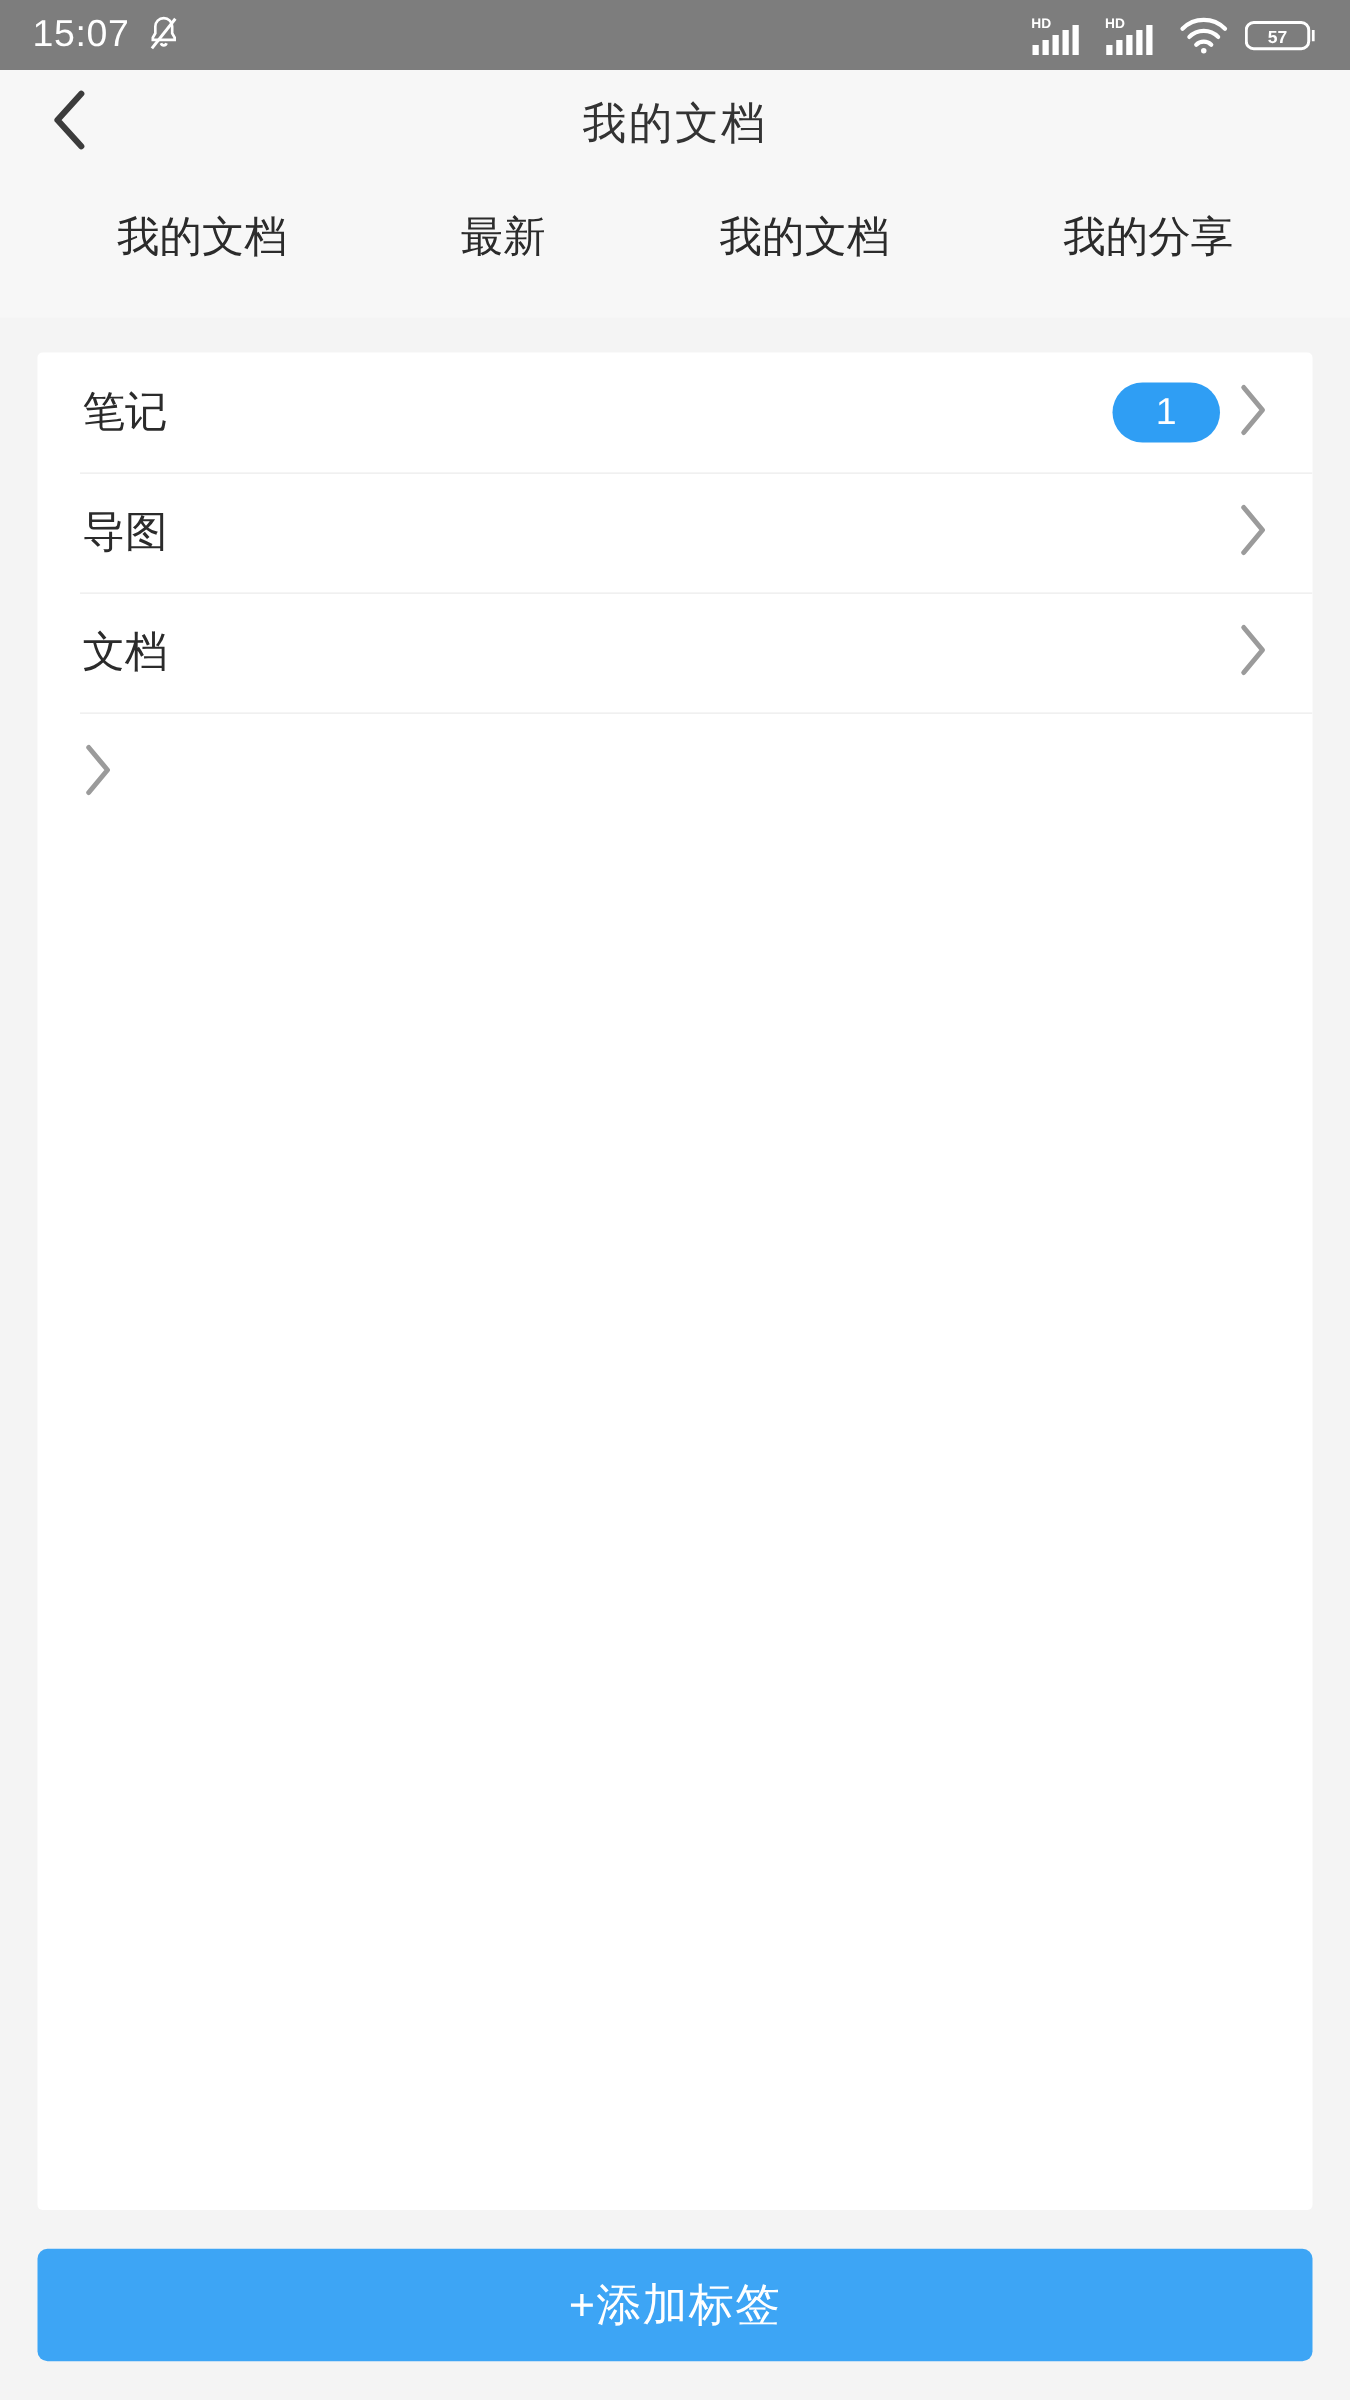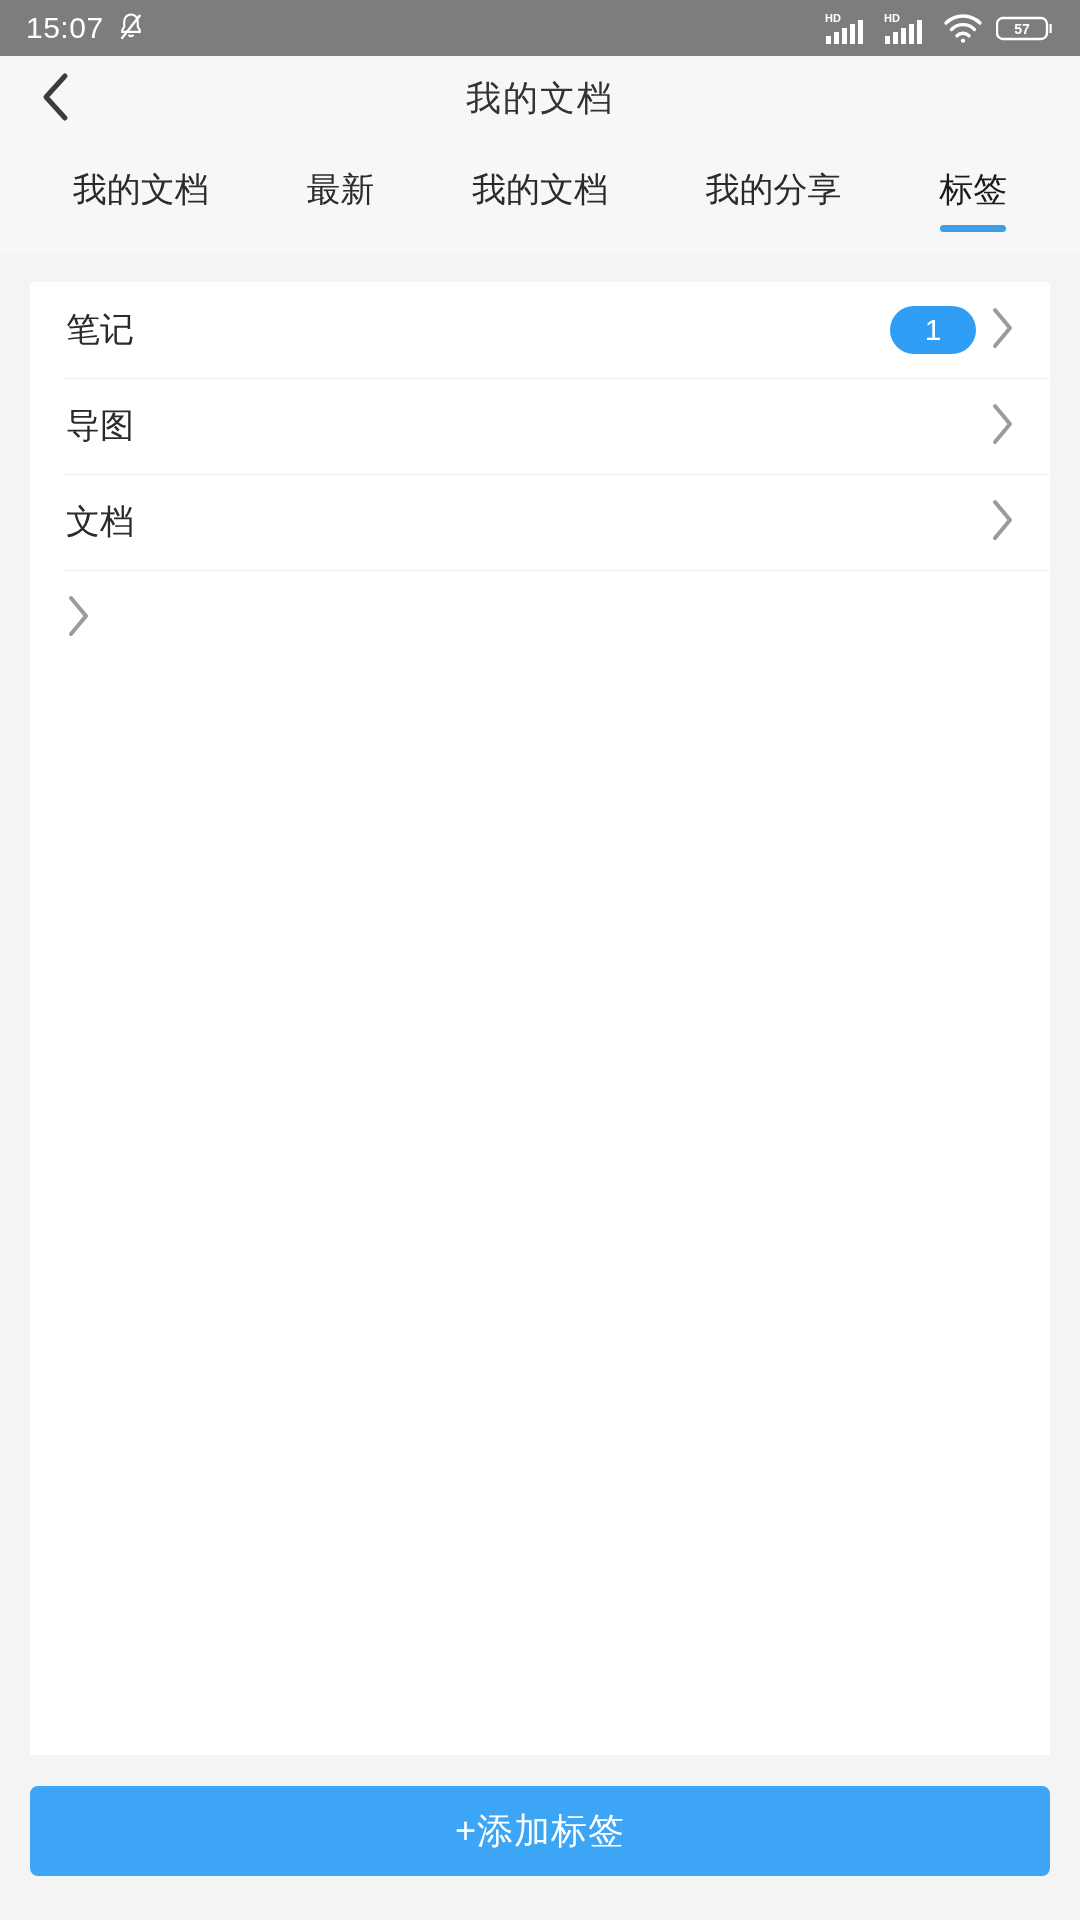--- a/index.html
+++ b/index.html
@@ -68,21 +68,21 @@
   .row-right { display:flex; align-items:center; gap:14px; }
   .badge {
     min-width:86px; height:48px; padding:0 18px;
     border-radius:26px; background:#2f9ef4; color:#ffffff;
     font-size:30px; display:flex; align-items:center; justify-content:center;
   }
   .chev-right { display:block; }
 
   
   .bottom-bar {
-    position:absolute; left:0; right:0; bottom:13px; height:152px;
+    position:absolute; left:0; right:0; bottom:0; height:152px;
     background:#f4f4f4; display:flex; align-items:center; padding:0 30px;
   }
   .add-btn {
     width:100%; height:90px; border:none; border-radius:8px;
     background:#3da5f5; color:#ffffff; font-size:36px;
     font-family:"Liberation Sans","DejaVu Sans",sans-serif;
     display:flex; align-items:center; justify-content:center;
     letter-spacing:1px;
   }
 </style>
@@ -162,24 +162,20 @@
 
     </div>
     <div class="tab">
       <span class="tab-label">我的文档</span>
 
     </div>
     <div class="tab">
       <span class="tab-label">我的分享</span>
 
     </div>
-    <div class="tab active">
-      <span class="tab-label">标签</span>
-      <span class="tab-underline"></span>
-    </div>
   </div>
 
   <div class="list-card">
 
     <div class="list-row">
       <span class="row-label">笔记</span>
       <span class="row-right">
         <span class="badge">1</span>
         <span class="chev-right">
           <svg width="26" height="44" viewBox="0 0 26 44">

